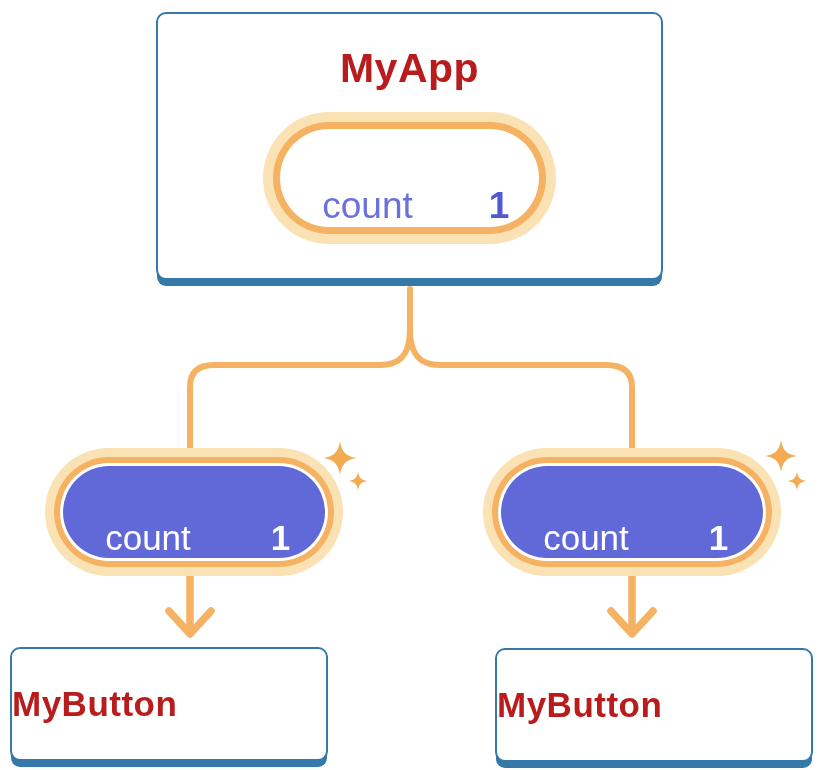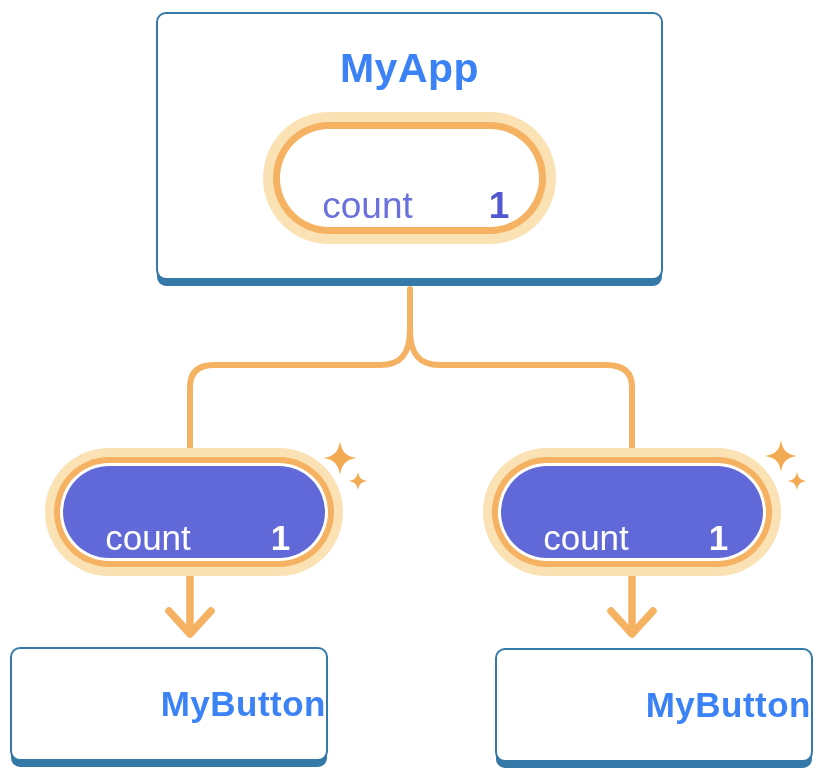--- a/index.html
+++ b/index.html
@@ -16,26 +16,26 @@
   
   .card {
     position: absolute;
     background: #ffffff;
     border: 2.5px solid #3579A8;
     border-radius: 10px;
     box-shadow: 0 7px 0 -1px #3579A8;
     box-sizing: border-box;
   }
   .root-card { left: 156px; top: 12px; width: 507px; height: 268px; }
-  .leaf-card { width: 318px; height: 114px; display: flex; align-items: center; justify-content: flex-end; }
+  .leaf-card { width: 318px; height: 114px; display: flex; align-items: center; justify-content: flex-start; }
   .leaf-card.left  { left: 10px;  top: 647px; }
   .leaf-card.right { left: 495px; top: 648px; }
 
   .card-title {
-    color: #3b82f6;
+    color: #b91c1c;
     font-weight: 700;
     letter-spacing: 0.5px;
   }
   .root-card .card-title {
     display: block;
     text-align: center;
     margin-top: 31px;
     font-size: 41px;
   }
   .leaf-card .card-title { font-size: 35px; }

